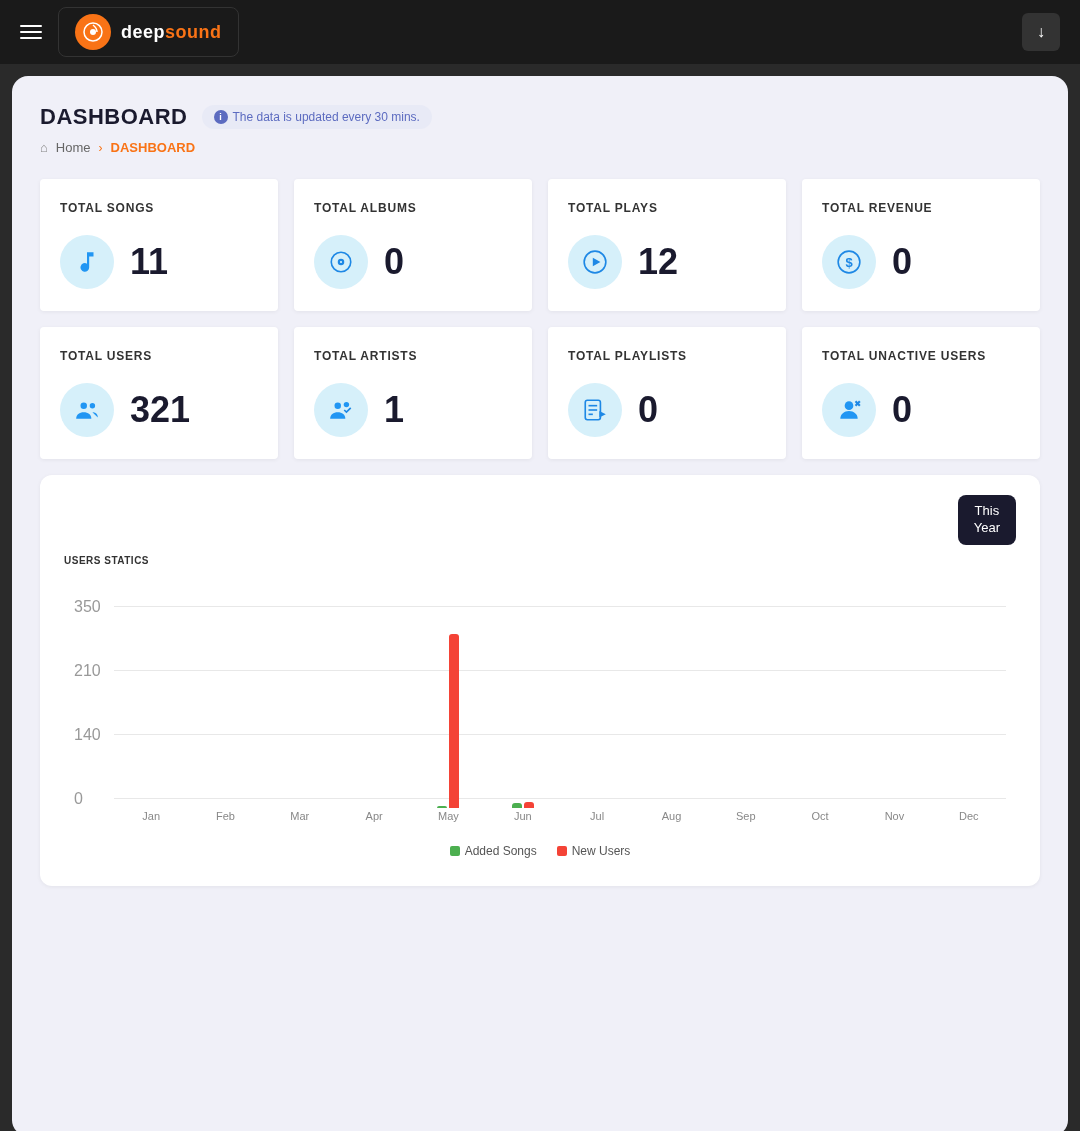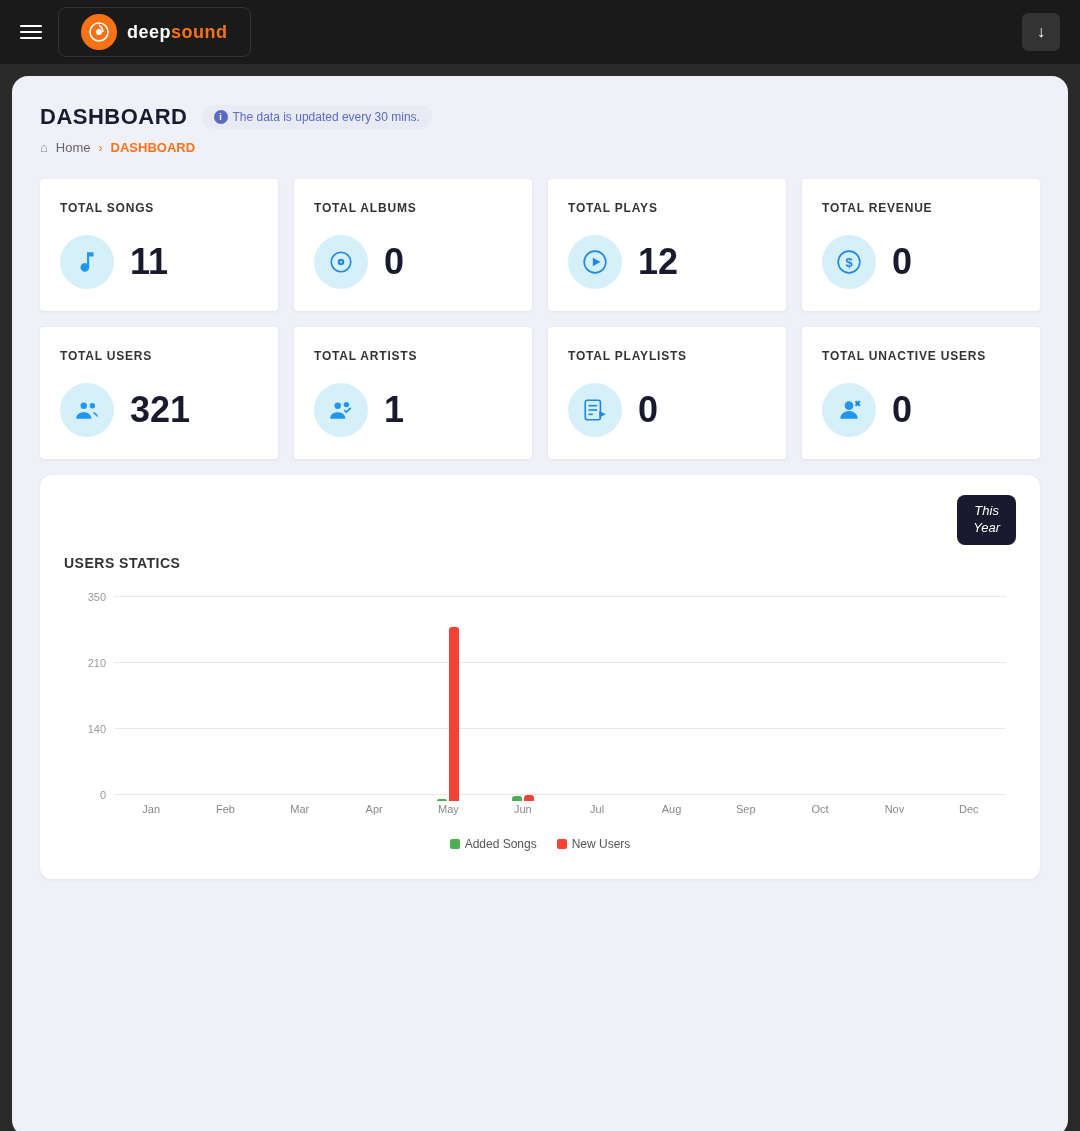--- a/index.html
+++ b/index.html
@@ -35,21 +35,21 @@
       display: block;
       width: 22px;
       height: 2px;
       background: #fff;
       border-radius: 2px;
     }
     .logo-container {
       background: #1a1a1a;
       border: 1px solid #333;
       border-radius: 8px;
-      padding: 6px 22px;
+      padding: 6px 16px;
       display: flex;
       align-items: center;
       gap: 10px;
     }
     .logo-icon {
       width: 36px;
       height: 36px;
       background: #f97316;
       border-radius: 50%;
       display: flex;
@@ -209,28 +209,27 @@
       background: #1a1a2e;
       color: #fff;
       border: none;
       border-radius: 8px;
       padding: 8px 16px;
       font-size: 13px;
       font-weight: 500;
       cursor: pointer;
       text-align: center;
       line-height: 1.3;
-      font-style: italic;
     }
     .chart-title {
-      font-size: 14px;
+      font-size: 10px;
       font-weight: 700;
       color: #333;
       letter-spacing: 0.5px;
-      margin-bottom: 20px;
+      margin-bottom: 32px;
     }
 
     
     .chart-area {
       position: relative;
       height: 240px;
       margin: 0 10px;
     }
     .chart-grid {
       position: absolute;
@@ -238,24 +237,23 @@
       display: flex;
       flex-direction: column;
       justify-content: space-between;
     }
     .grid-line {
       display: flex;
       align-items: center;
       width: 100%;
     }
     .grid-label {
-      font-size: 11px;
+      font-size: 16px;
       color: #999;
       width: 40px;
-      text-align: right;
       padding-right: 8px;
       margin-left: -40px;
     }
     .grid-rule {
       flex: 1;
       border-top: 1px solid #e8e8e8;
       height: 1px;
     }
     .bars-container {
       position: absolute;

